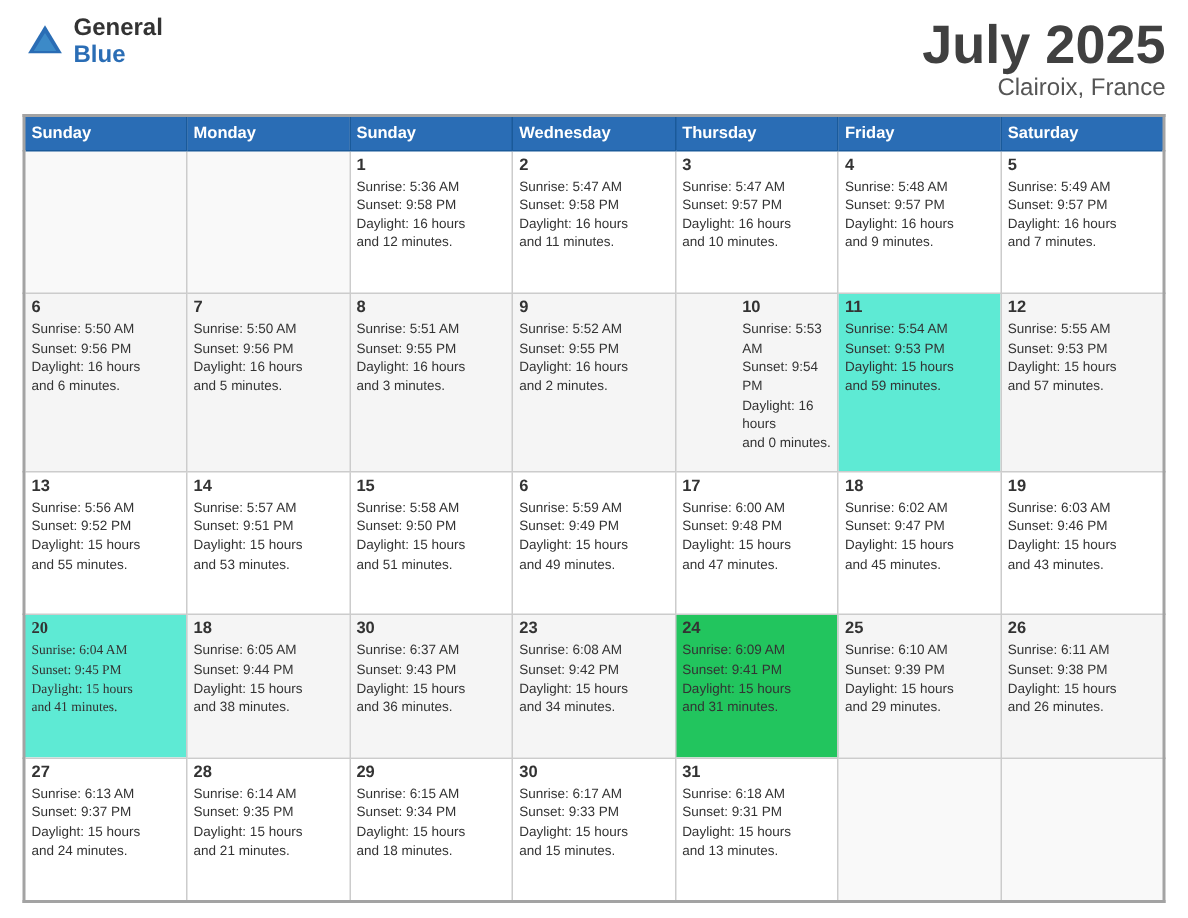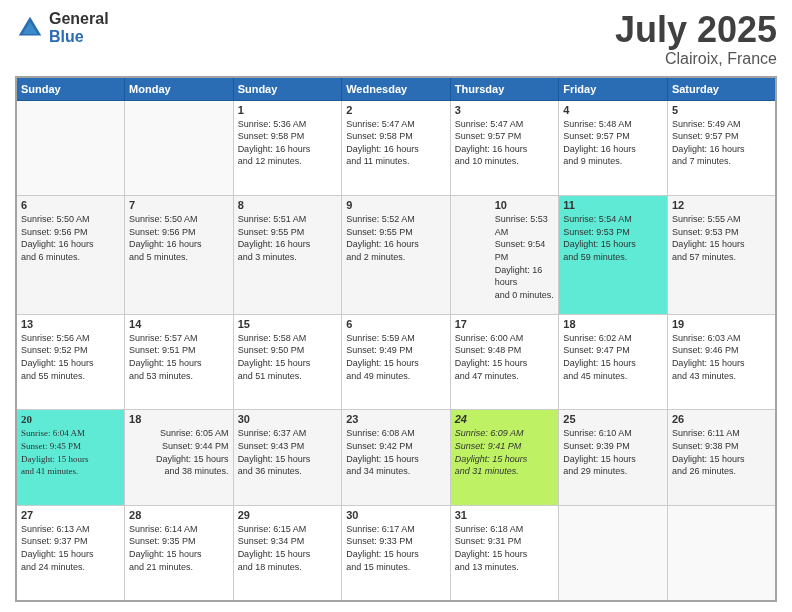--- a/index.html
+++ b/index.html
@@ -281,40 +281,40 @@
         <tr>
           <td style="background: #5eead4; font-family: Liberation Serif, serif;">
             <span class="day-num">20</span>
             <div class="day-info" style="white-space: pre-line;">Sunrise: 6:04 AM
 Sunset: 9:45 PM
 Daylight: 15 hours
 and 41 minutes.</div>
           </td>
           <td style="background: rgb(245, 245, 245);">
             <span class="day-num">18</span>
-            <div class="day-info" style="white-space: pre-line; text-align: right;">Sunrise: 6:05 AM
+            <div class="day-info" style="white-space: pre-line;">Sunrise: 6:05 AM
 Sunset: 9:44 PM
 Daylight: 15 hours
 and 38 minutes.</div>
           </td>
           <td style="background: rgb(245, 245, 245);">
             <span class="day-num">30</span>
             <div class="day-info" style="white-space: pre-line;">Sunrise: 6:37 AM
 Sunset: 9:43 PM
 Daylight: 15 hours
 and 36 minutes.</div>
           </td>
           <td style="background: rgb(245, 245, 245);">
             <span class="day-num">23</span>
             <div class="day-info" style="white-space: pre-line;">Sunrise: 6:08 AM
 Sunset: 9:42 PM
 Daylight: 15 hours
 and 34 minutes.</div>
           </td>
-          <td style="background: #bef264; font-style: italic;">
+          <td style="background: #22c55e;">
             <span class="day-num">24</span>
             <div class="day-info" style="white-space: pre-line;">Sunrise: 6:09 AM
 Sunset: 9:41 PM
 Daylight: 15 hours
 and 31 minutes.</div>
           </td>
           <td style="background: rgb(245, 245, 245);">
             <span class="day-num">25</span>
             <div class="day-info" style="white-space: pre-line;">Sunrise: 6:10 AM
 Sunset: 9:39 PM

